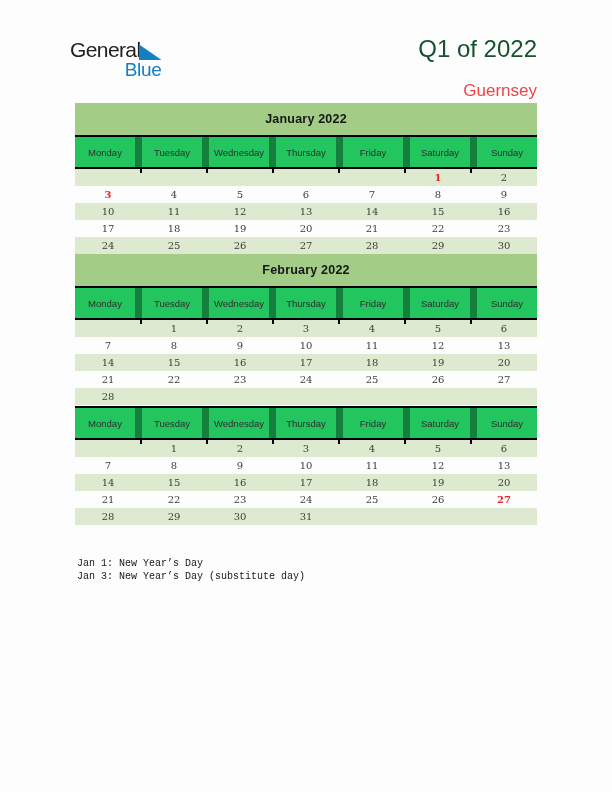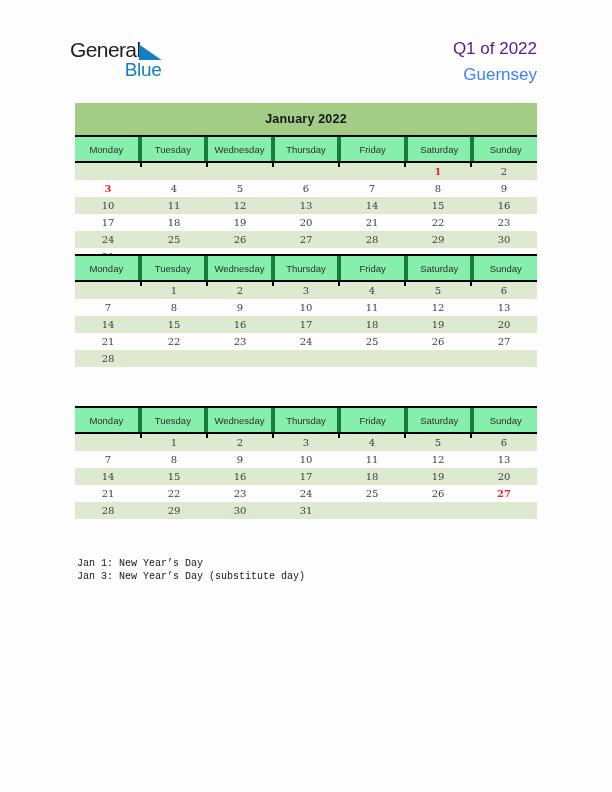--- a/index.html
+++ b/index.html
@@ -11,34 +11,34 @@
   .logo{position:absolute;left:70px;top:39px}
   .logo-top{display:flex;align-items:flex-end;height:22px}
   .logo-general{font-size:21px;line-height:22px;color:#232020;letter-spacing:-0.6px}
   .logo-flag{display:inline-block;width:23px;height:16px;background:var(--logo-blue,#1480c3);
              clip-path:polygon(0 0,0 100%,100% 100%);margin-left:-2px;margin-bottom:1px}
   .logo-blue{font-size:19px;line-height:17px;color:var(--logo-blue,#1480c3);
              text-align:right;letter-spacing:-0.3px}
 
   
   .title-block{position:absolute;top:36px;right:75px;text-align:right}
-  .q-title{font-size:17px;line-height:26px;color:#4c1d95}
-  .q-subtitle{font-size:17px;line-height:22px;color:#3b82f6;margin-top:2px}
+  .q-title{font-size:24px;line-height:26px;color:#14532d}
+  .q-subtitle{font-size:17px;line-height:22px;color:#ef4444;margin-top:18px}
 
   
   .month-table{position:absolute;left:75px;width:462px}
   .month-0{top:103px}.month-1{top:254px}.month-2{top:406px}
   .month-header{height:32px;background:var(--header-green,#a3cc87);display:flex;
                 align-items:center;justify-content:center;font-weight:bold;
                 font-size:12.5px;color:#161616;letter-spacing:0.2px}
-  .weekday-row{display:flex;height:28px;box-sizing:border-box;background:#86efac;
+  .weekday-row{display:flex;height:34px;box-sizing:border-box;background:#22c55e;
                border-top:2px solid #000;border-bottom:2px solid #000}
   .wd{flex:1;display:flex;align-items:center;justify-content:center;
       font-size:9.5px;color:#2e2e2e}
-  .wd + .wd{border-left:4px solid #15803d}
+  .wd + .wd{border-left:7px solid #15803d}
   .date-row{display:flex;height:17px}
   .date-row.green{background:var(--row-green,#deead0)}
   .date-row.white{background:#fdfdfd}
   .cell{flex:1;position:relative;display:flex;align-items:center;justify-content:center;
         font-family:"DejaVu Serif",serif;font-size:10px;color:#3c3c3c}
   .cell.tick::before{content:"";position:absolute;left:-1px;top:0;width:2px;height:4px;background:#000}
   .cell.holiday{color:var(--holiday-red,#e8262a);font-weight:bold}
 
   
   #notes{position:absolute;left:77px;top:557px}
@@ -122,20 +122,21 @@
           <div class="cell">31</div>
           <div class="cell"></div>
           <div class="cell"></div>
           <div class="cell"></div>
           <div class="cell"></div>
           <div class="cell"></div>
           <div class="cell"></div>
         </div>
       </div>
       <div class="month-table month-1">
+        <div class="month-header">February 2022</div>
         <div class="weekday-row">
           <div class="wd">Monday</div>
           <div class="wd">Tuesday</div>
           <div class="wd">Wednesday</div>
           <div class="wd">Thursday</div>
           <div class="wd">Friday</div>
           <div class="wd">Saturday</div>
           <div class="wd">Sunday</div>
         </div>
         <div class="date-row green">

